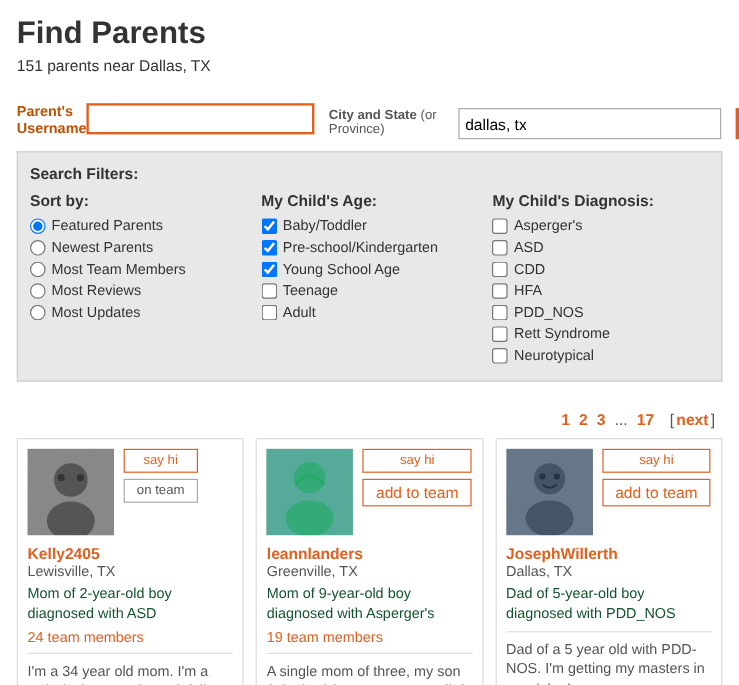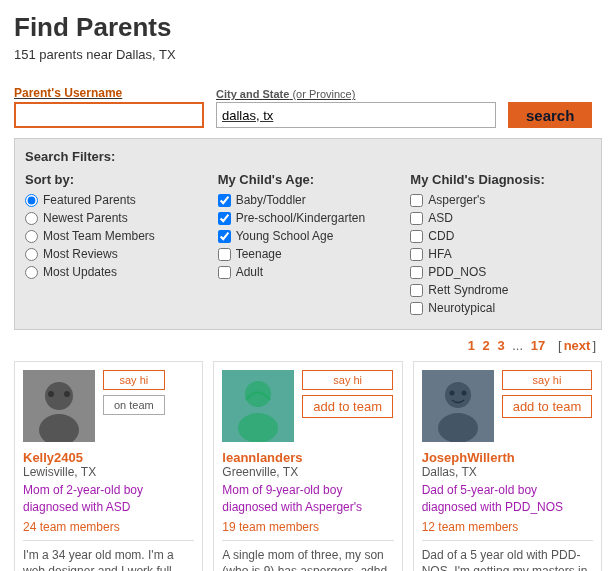--- a/index.html
+++ b/index.html
@@ -4,30 +4,30 @@
   <style>
     * { box-sizing: border-box; margin: 0; padding: 0; }
     body { font-family: Arial, Helvetica, sans-serif; font-size: 13px; background: #fff; color: #333; width: 616px; }
 
     .page { padding: 12px 14px; }
 
     h1 { font-size: 26px; font-weight: bold; color: #333; margin-bottom: 4px; }
     .subtitle { font-size: 13px; color: #333; margin-bottom: 24px; }
 
     .search-row { display: flex; align-items: flex-end; gap: 12px; margin-bottom: 10px; }
-    .field-group { display: flex; flex-direction: column; text-decoration: underline; }
+    .field-group { display: flex; flex-direction: row; }
     .field-label { font-size: 12px; font-weight: bold; color: #c05000; margin-bottom: 2px; }
     .field-label-sm { font-size: 11px; color: #555; margin-bottom: 2px; }
 
     .input-username { width: 190px; height: 26px; border: 2px solid #e06020; padding: 2px 5px; font-size: 13px; outline: none; }
     .input-city { width: 280px; height: 26px; border: 1px solid #aaa; padding: 2px 5px; font-size: 13px; outline: none; }
 
     .btn-search { background: #e06020; color: #0f172a; border: none; padding: 5px 18px; font-size: 15px; font-weight: bold; cursor: pointer; height: 26px; white-space: nowrap; }
 
-    .filters-box { background: #e8e8e8; border: 1px solid #ccc; padding: 10px 14px 10px 10px; margin-bottom: 4px; }
+    .filters-box { background: #e8e8e8; border: 1px solid #ccc; padding: 10px 14px 10px 10px; margin-bottom: 20px; }
     .filters-title { font-size: 13px; font-weight: bold; margin-bottom: 8px; }
 
     .filters-columns { display: flex; gap: 16px; }
     .filter-col { flex: 1; }
     .filter-col-title { font-size: 13px; font-weight: bold; color: #333; margin-bottom: 6px; }
 
     .filter-item { display: flex; align-items: center; gap: 5px; margin-bottom: 4px; font-size: 12px; }
     .filter-item input[type=radio], .filter-item input[type=checkbox] { margin: 0; }
 
     
@@ -47,21 +47,21 @@
     .avatar-leann { background: linear-gradient(135deg, #7a9 0%, #4a7 100%); }
     .avatar-joseph { background: linear-gradient(135deg, #789 0%, #456 100%); }
 
     .card-buttons { display: flex; flex-direction: column; gap: 5px; justify-content: flex-start; }
     .btn-sayhi { background: #fff; border: 1px solid #e06020; color: #e06020; font-size: 11px; padding: 3px 10px; cursor: pointer; white-space: nowrap; }
     .btn-onteam { background: #fff; border: 1px solid #aaa; color: #555; font-size: 11px; padding: 3px 10px; cursor: pointer; white-space: nowrap; }
     .btn-addteam { background: #fff; border: 1px solid #e06020; color: #e06020; font-size: 13px; padding: 3px 10px; cursor: pointer; white-space: nowrap; }
 
     .card-name { color: #e06020; font-size: 13px; font-weight: bold; text-decoration: none; cursor: pointer; }
     .card-location { font-size: 12px; color: #555; margin-bottom: 3px; }
-    .card-desc { font-size: 12px; color: #a21caf; margin-bottom: 4px; line-height: 1.4; }
+    .card-desc { font-size: 12px; color: #14532d; margin-bottom: 4px; line-height: 1.4; }
     .card-team { font-size: 12px; color: #e06020; margin-bottom: 5px; }
     .card-bio { font-size: 12px; color: #555; line-height: 1.4; }
 
     .divider { border: none; border-top: 1px solid #ddd; margin: 6px 0; }
   </style>
 </head>
 <body>
 
 <div class="page">
 
@@ -242,19 +242,18 @@
           </svg>
         </div>
         <div class="card-buttons">
           <button class="btn-sayhi">say hi</button>
           <button class="btn-addteam">add to team</button>
         </div>
       </div>
       <a class="card-name">JosephWillerth</a>
       <div class="card-location">Dallas, TX</div>
       <div class="card-desc">Dad of 5-year-old boy diagnosed with PDD_NOS</div>
-      <div class="card-team">12 team members</div>
       <hr class="divider">
       <div class="card-bio">Dad of a 5 year old with PDD-NOS. I'm getting my masters in special ed...</div>
     </div>
 
   </div>
 </div>
 
 </body></html>

